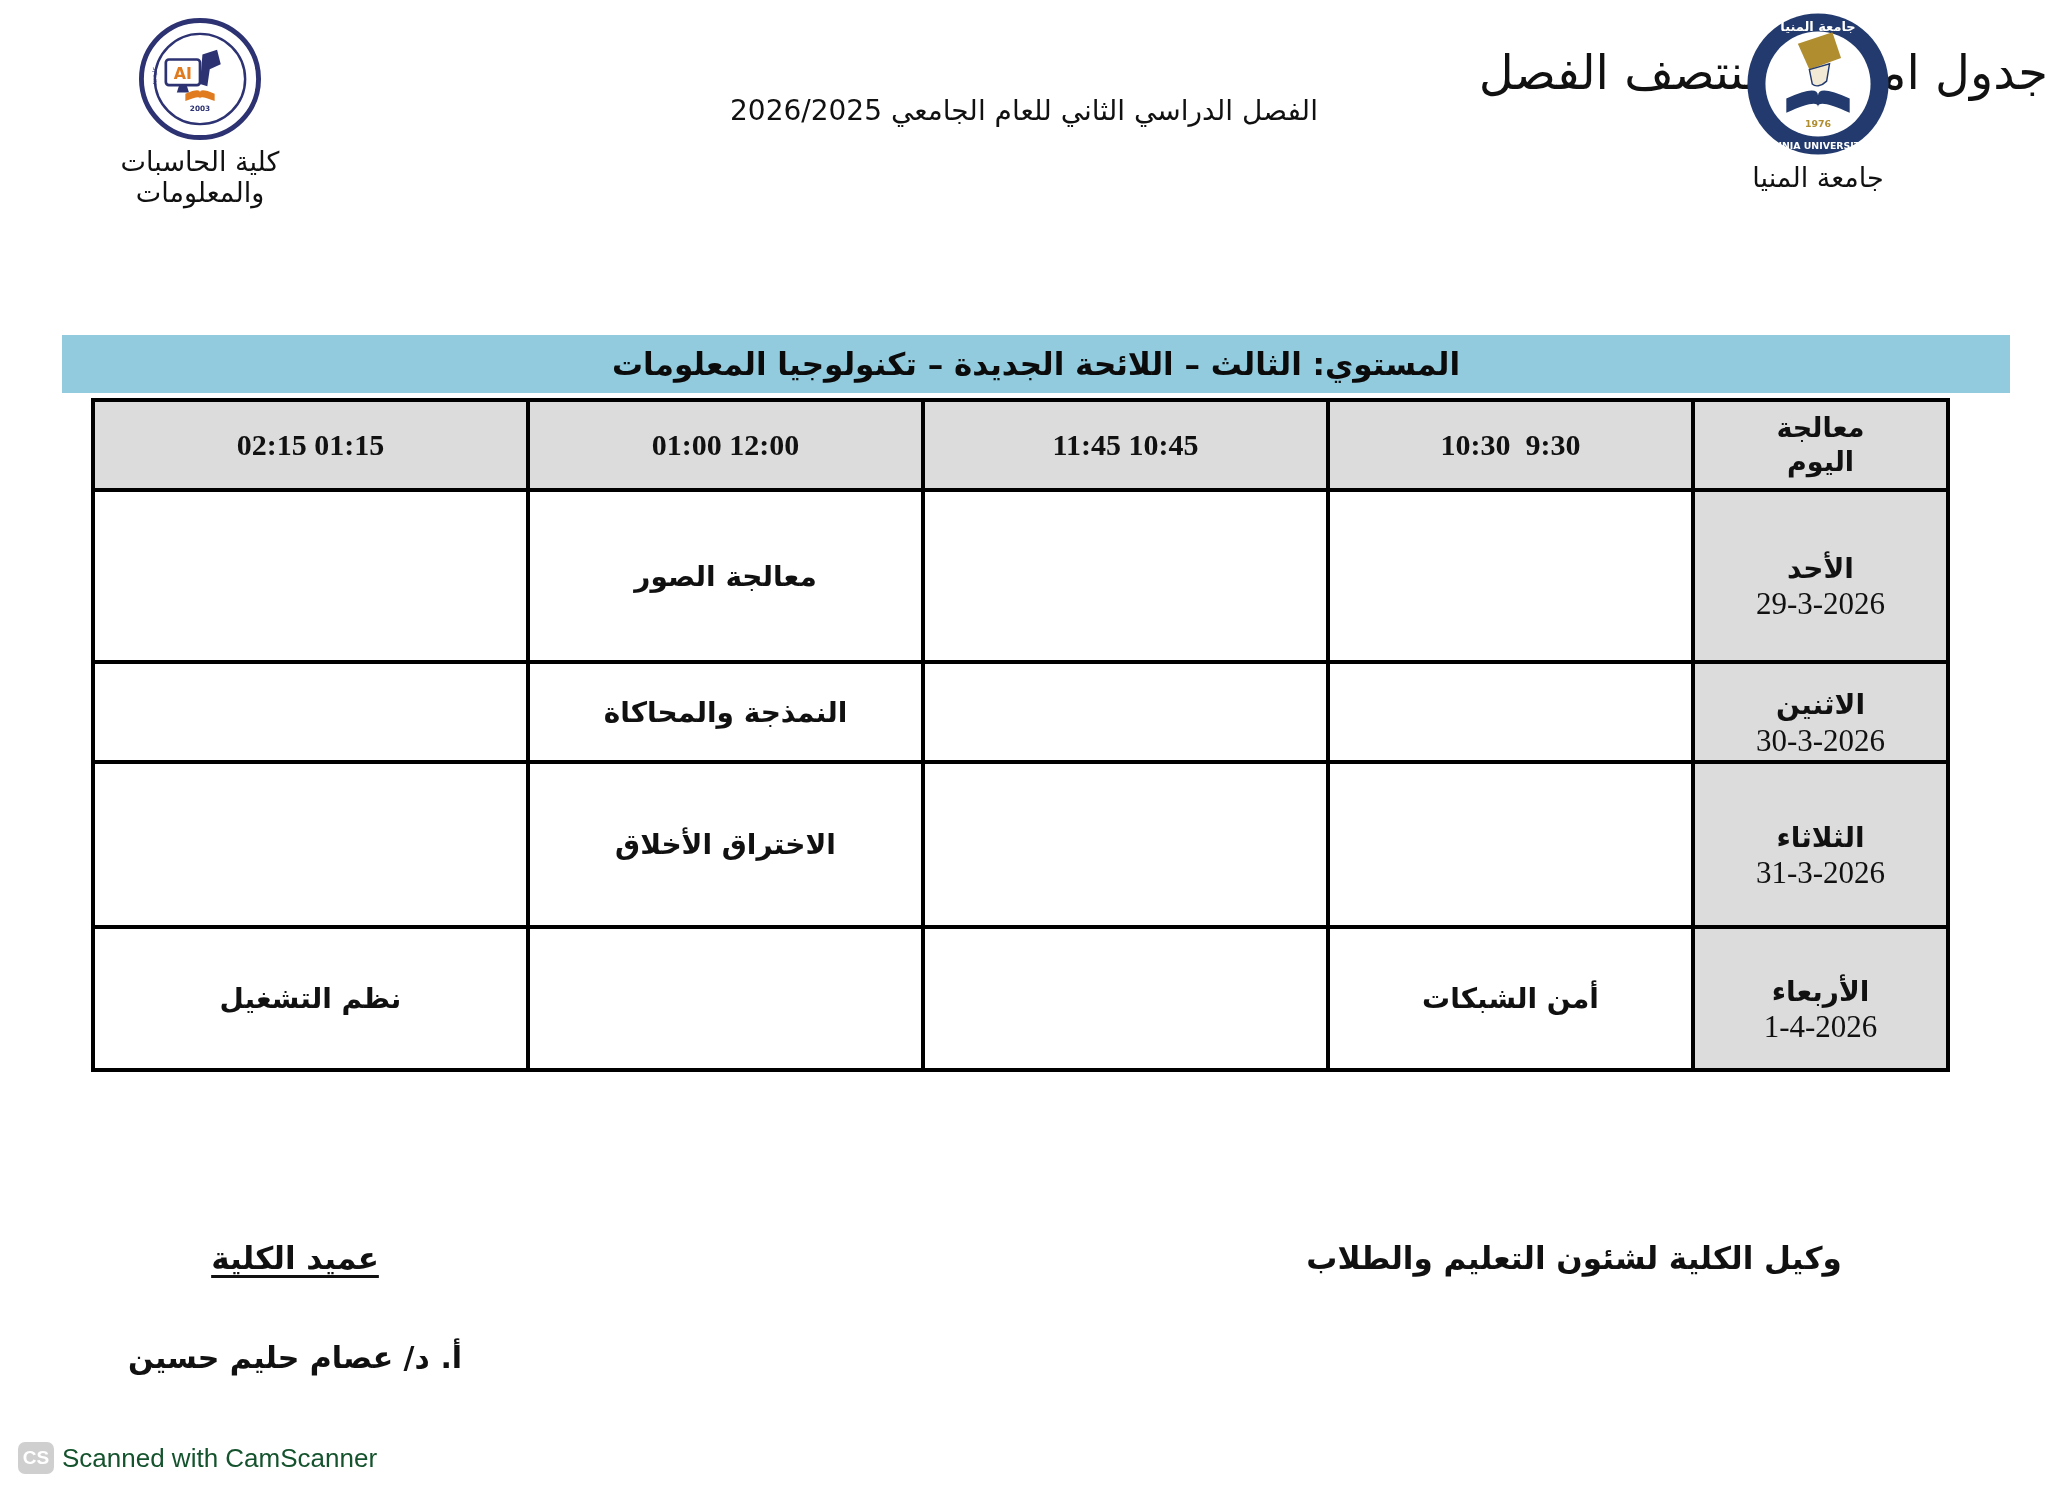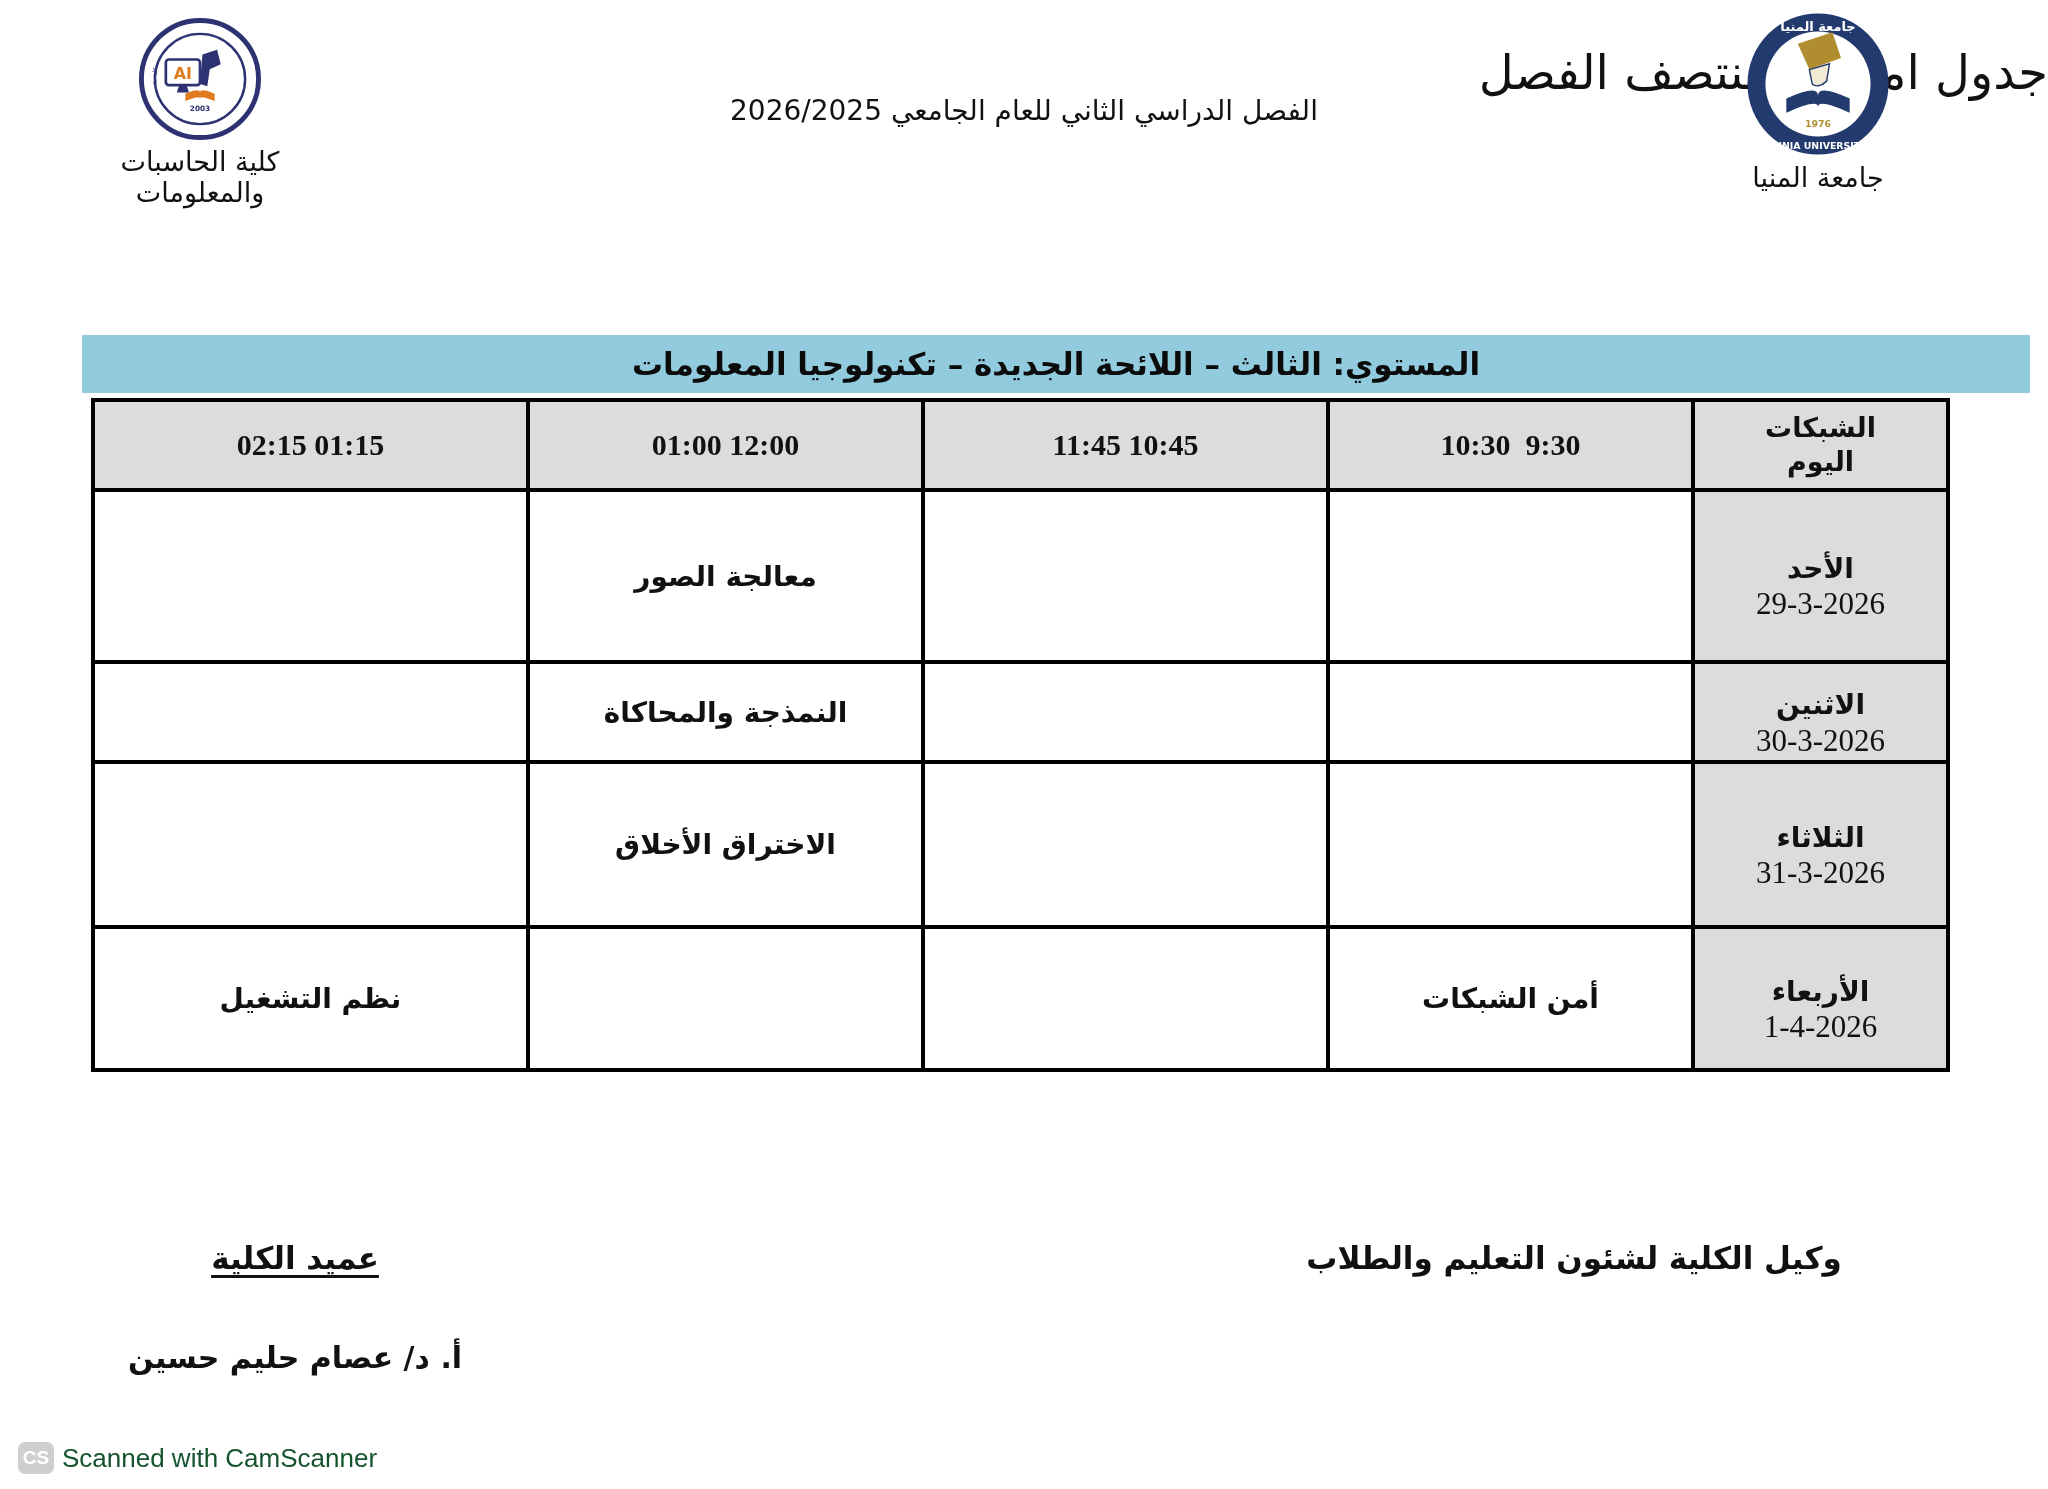--- a/index.html
+++ b/index.html
@@ -24,21 +24,21 @@
   .logo-left  { top: 18px; left: 55px;  width: 290px; }
   .logo-right { top: 12px; right: 105px; width: 250px; }
   .seal { display: block; margin: 0 auto; }
   .logo-caption { margin-top: 6px; font-size: 27px; }
 
   
   .level-banner {
     position: absolute; top: 335px; left: 62px; width: 1948px; height: 58px;
     background: #92cbdd;
     display: flex; align-items: center; justify-content: center;
-    font-size: 31px; font-weight: bold; color: #0b0b0b; margin-left: 20px;
+    font-size: 31px; font-weight: bold; color: #0b0b0b;
   }
 
   
   table.exam-table {
     position: absolute; top: 398px; right: 98px;
     width: 1855px; direction: rtl;
     border-collapse: collapse; table-layout: fixed;
   }
   .exam-table td {
     border: 4px solid #000;
@@ -129,21 +129,21 @@
   <colgroup>
     <col style="width:255px">
       <col style="width:365px">
       <col style="width:405px">
     <col style="width:395px">
       <col style="width:435px">
   </colgroup>
   <tbody>
       <tr style="height:90px">
     <td class="head-cell">
-      <span class="corner-line">الشبكات</span>
+      <span class="corner-line">معالجة</span>
       <span class="corner-line">اليوم</span>
     </td>
     <td class="head-cell time-h">10:30  9:30</td>
     <td class="head-cell time-h">11:45 10:45</td>
     <td class="head-cell time-h">01:00 12:00</td>
     <td class="head-cell time-h">02:15 01:15</td>
   </tr>
 
   <tr style="height:172px">
     <td class="day-cell">

